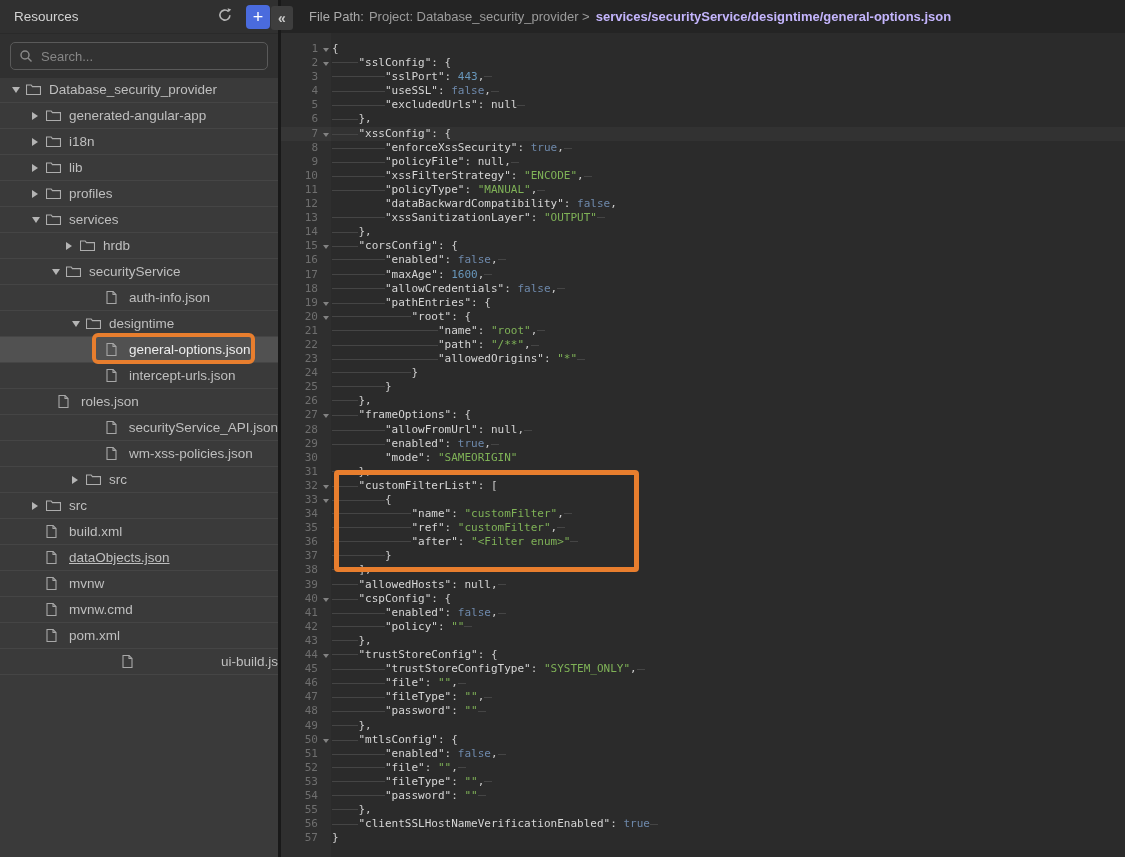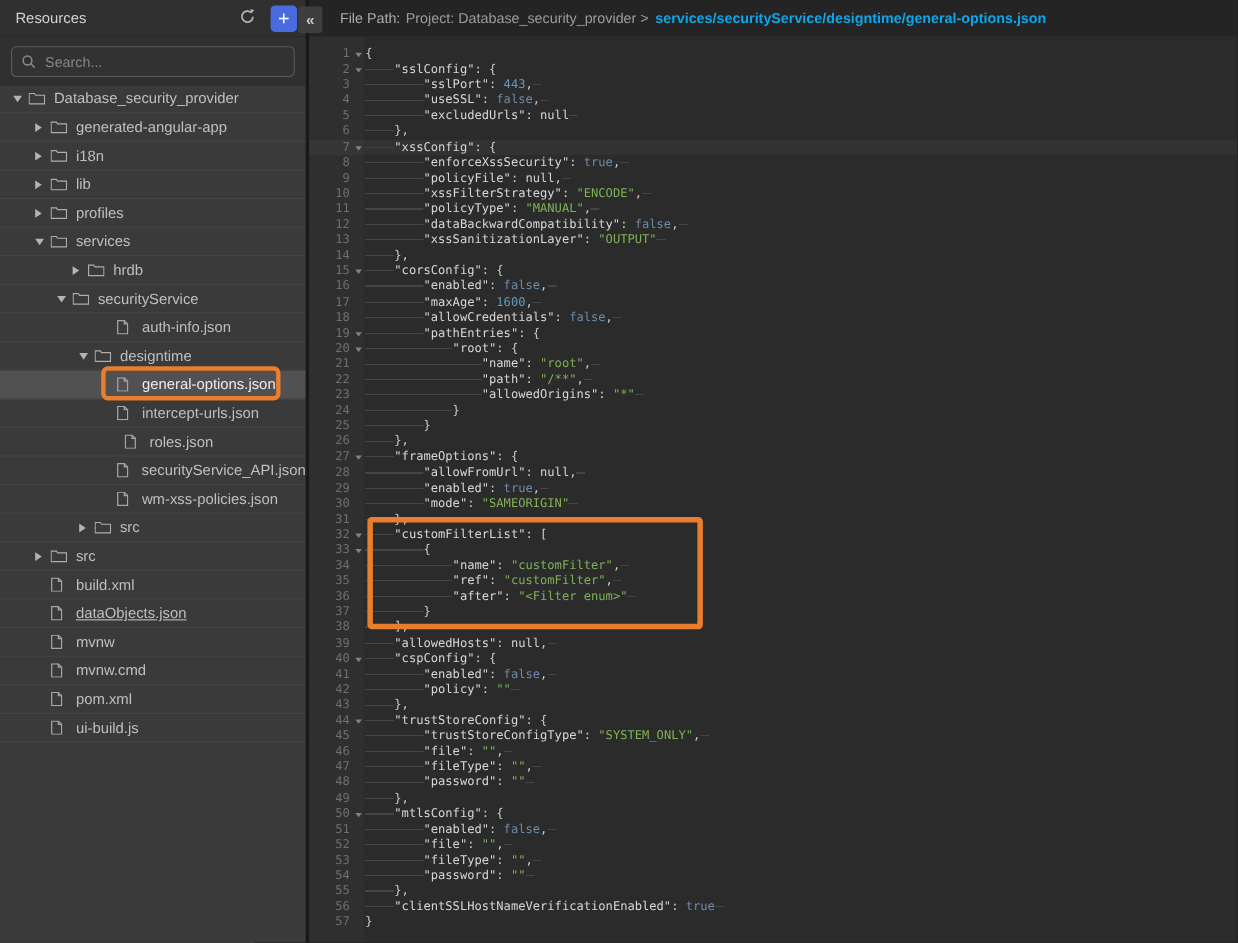--- a/index.html
+++ b/index.html
@@ -41,21 +41,21 @@
                 cursor:pointer;z-index:10;line-height:22px;text-align:center;padding:0;
                 font-family:"Liberation Sans",sans-serif;}
 
   
   .editor{position:absolute;left:278px;top:0;right:0;bottom:0;background:#2b2b2b;
           border-left:3px solid #191919;box-sizing:border-box;}
   .filepath-bar{height:33px;background:#242424;border-bottom:1px solid #1f1f1f;
                 display:flex;align-items:center;padding-left:28px;font-size:13px;white-space:pre;}
   .fp-label{color:#ababab;margin-right:5px;}
   .fp-mid{color:#9c9c9c;margin-right:6px;}
-  .fp-path{color:#0ea5e9;font-weight:bold;}
+  .fp-path{color:#c4b5fd;font-weight:bold;}
   .code{position:absolute;top:33px;left:0;right:0;bottom:0;background:#2b2b2b;
         padding-top:9px;overflow:hidden;
         font-family:"DejaVu Sans Mono","Liberation Mono",monospace;font-size:11px;}
   .gutter-bg{position:absolute;left:0;top:0;bottom:0;width:50px;background:#2f2f2f;}
   .cl{position:relative;height:14.1px;line-height:14.1px;white-space:pre;}
   .cl.active{background:rgba(255,255,255,0.035);}
   .ln{display:inline-block;width:37px;text-align:right;color:#6f6f6f;vertical-align:top;}
   .fold{display:inline-block;width:14px;vertical-align:top;}
   .ftri{display:inline-block;width:0;height:0;border-top:4px solid #828282;
         border-left:3px solid transparent;border-right:3px solid transparent;margin-left:5px;}
@@ -227,21 +227,21 @@
         <div class="trow" style="padding-left: 92px;">
           <span class="arr"></span>
           <span class="ticon">
             <svg width="11" height="13" viewBox="0 0 11 13">
               <path d="M1 0.5 H7 L10 3.5 V12.5 H1 Z" fill="none" stroke="#a7a7a7" stroke-width="1.1"></path>
               <path d="M7 0.5 V3.5 H10" fill="none" stroke="#a7a7a7" stroke-width="1.1"></path>
             </svg>
           </span>
           <span>intercept-urls.json</span>
         </div>
-        <div class="trow" style="padding-left: 99px;">
+        <div class="trow" style="padding-left: 44px;">
           <span class="arr"></span>
           <span class="ticon">
             <svg width="11" height="13" viewBox="0 0 11 13">
               <path d="M1 0.5 H7 L10 3.5 V12.5 H1 Z" fill="none" stroke="#a7a7a7" stroke-width="1.1"></path>
               <path d="M7 0.5 V3.5 H10" fill="none" stroke="#a7a7a7" stroke-width="1.1"></path>
             </svg>
           </span>
           <span>roles.json</span>
         </div>
         <div class="trow" style="padding-left: 92px;">
@@ -329,21 +329,21 @@
         <div class="trow" style="padding-left: 32px;">
           <span class="arr"></span>
           <span class="ticon">
             <svg width="11" height="13" viewBox="0 0 11 13">
               <path d="M1 0.5 H7 L10 3.5 V12.5 H1 Z" fill="none" stroke="#a7a7a7" stroke-width="1.1"></path>
               <path d="M7 0.5 V3.5 H10" fill="none" stroke="#a7a7a7" stroke-width="1.1"></path>
             </svg>
           </span>
           <span>pom.xml</span>
         </div>
-        <div class="trow" style="padding-left: 32px;">
+        <div class="trow" style="padding-left: 32px; justify-content: space-between;">
           <span class="arr"></span>
           <span class="ticon">
             <svg width="11" height="13" viewBox="0 0 11 13">
               <path d="M1 0.5 H7 L10 3.5 V12.5 H1 Z" fill="none" stroke="#a7a7a7" stroke-width="1.1"></path>
               <path d="M7 0.5 V3.5 H10" fill="none" stroke="#a7a7a7" stroke-width="1.1"></path>
             </svg>
           </span>
           <span>ui-build.js</span>
         </div>
       </div>

